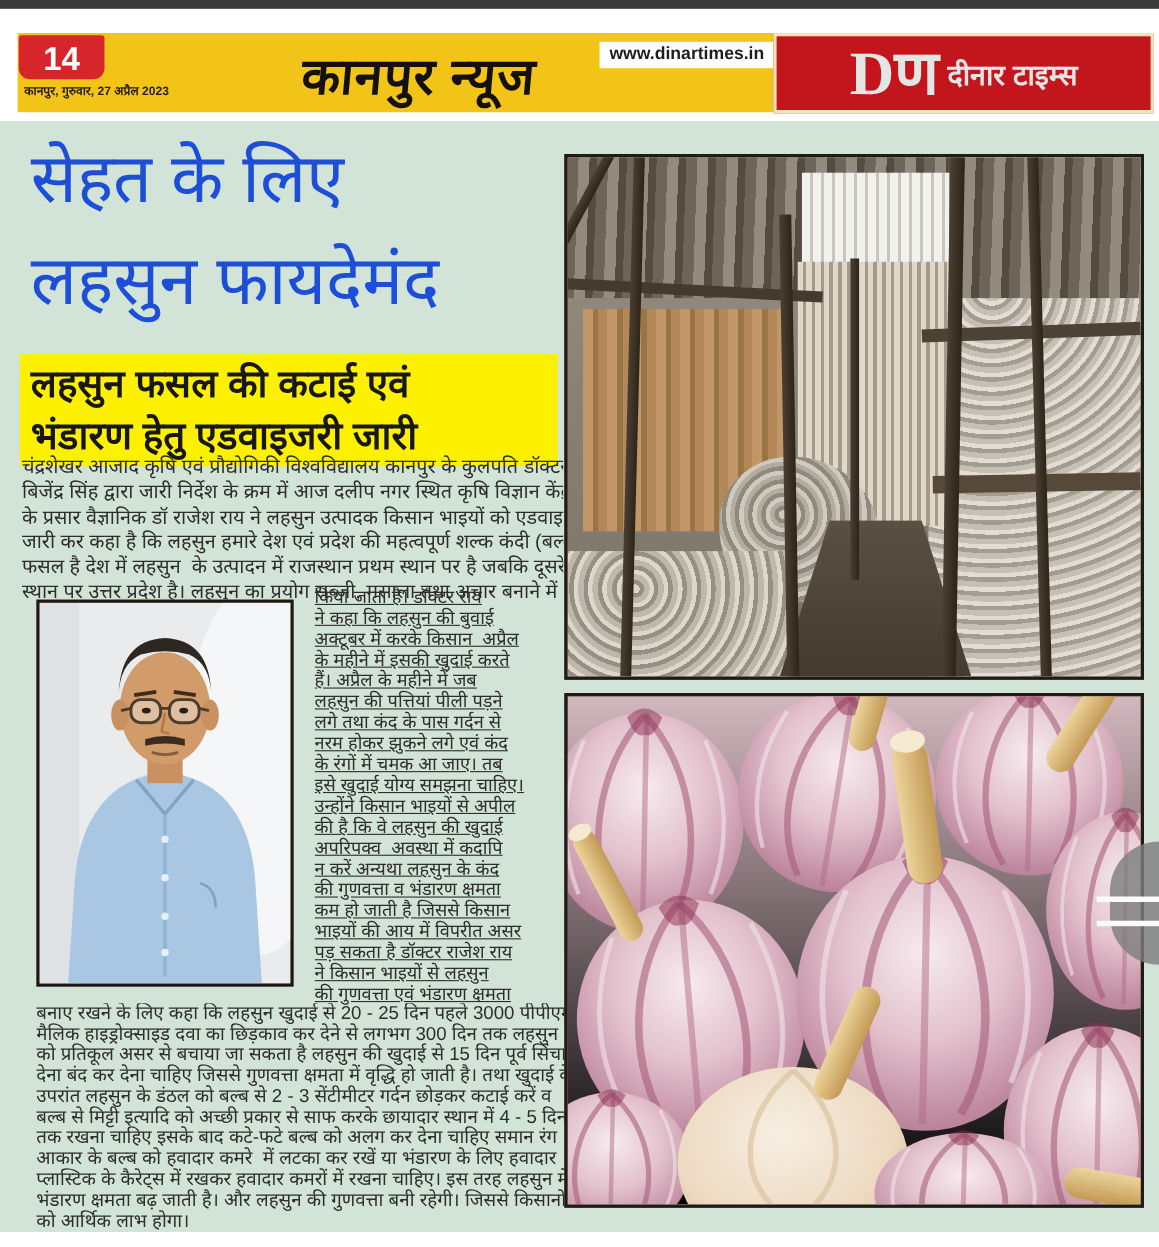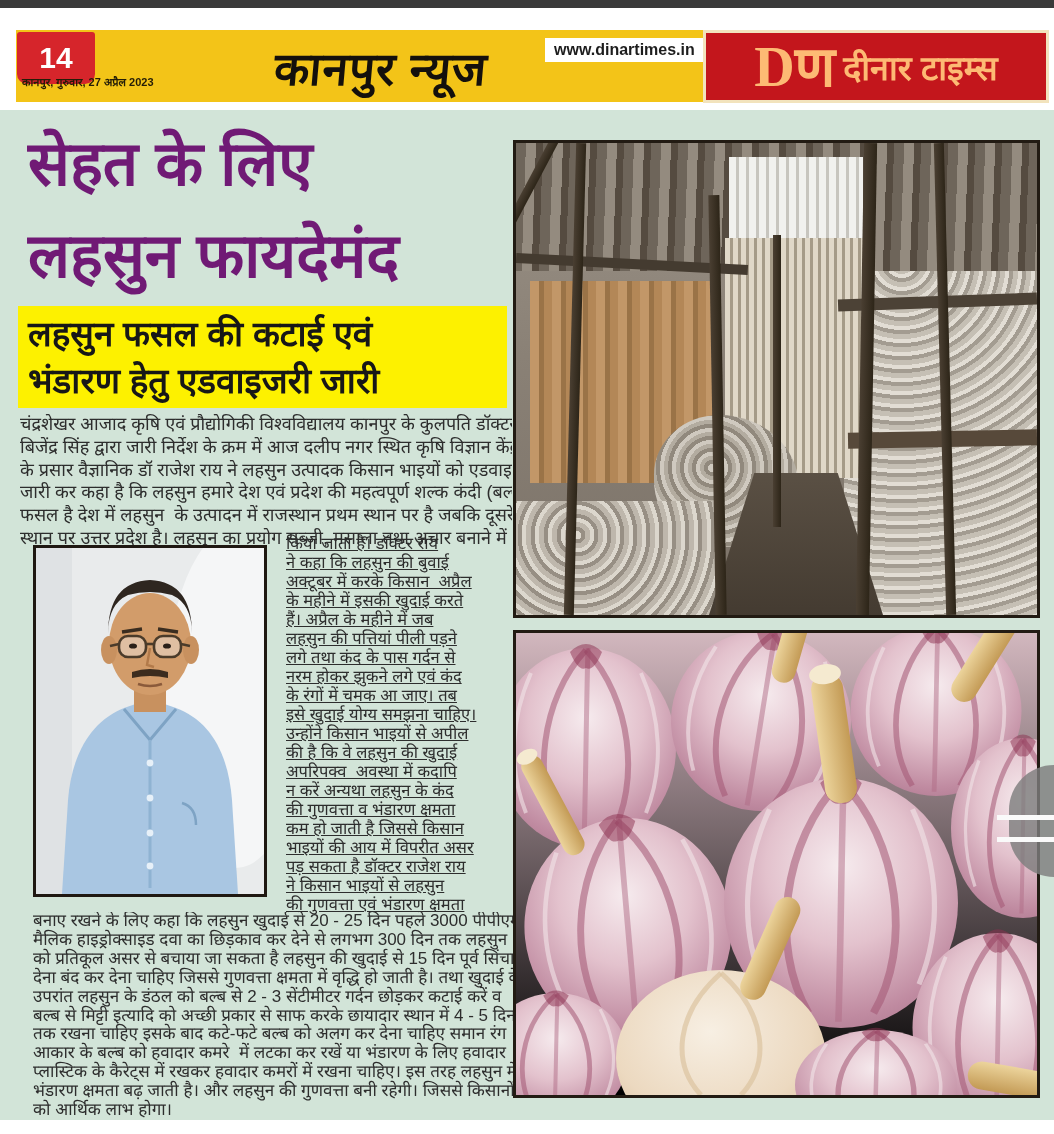--- a/index.html
+++ b/index.html
@@ -7,52 +7,52 @@
     width:1054px;height:1134px;position:relative;overflow:hidden;
     background:#ffffff;
     font-family:"Liberation Sans","DejaVu Sans",sans-serif;
   }
   .abs{position:absolute;}
   
   .top-bar{left:0;top:0;width:1054px;height:8px;background:#3a3a3a;}
   
   .banner{left:16px;top:30px;width:1023px;height:72px;background:#f3c418;}
   .page-box{
-    left:1px;top:2px;width:78px;height:52px;background:#d6252b;
+    left:1px;top:2px;width:78px;height:40px;background:#d6252b;
     border-radius:3px 3px 10px 10px;color:#fff;font-size:30px;font-weight:bold;
-    display:flex;align-items:center;justify-content:center;
+    display:flex;align-items:flex-end;justify-content:center;
   }
   .dateline{left:6px;top:44px;font-size:11px;font-weight:bold;color:#241d07;white-space:pre;}
   .masthead{
     left:170px;top:6px;width:390px;text-align:center;
     font-size:46px;font-weight:800;color:#14100c;transform:skewX(-5deg);
     letter-spacing:1px;white-space:pre;
   }
   .website{
     left:529px;top:8px;background:#ffffff;color:#1d1d1d;font-weight:bold;
     font-size:16px;padding:3px 9px;white-space:pre;
   }
   .logo{
     left:687px;top:0px;width:346px;height:73px;background:#c3161c;
     border:3px solid #f2e3bd;box-sizing:border-box;display:flex;
-    align-items:center;justify-content:center;color:#fdba74;
+    align-items:center;justify-content:center;color:#e5e5e5;
   }
   .logo-mono{
     font-family:"Liberation Serif","DejaVu Serif",serif;
     font-size:56px;font-weight:bold;line-height:60px;white-space:pre;
   }
-  .logo-name{font-size:34px;font-weight:bold;margin-left:8px;white-space:pre;}
+  .logo-name{font-size:26px;font-weight:bold;margin-left:8px;white-space:pre;}
   
   .content{left:0;top:110px;width:1054px;height:1010px;background:#d2e4d8;}
   .headline{
-    left:28px;top:8px;font-size:62px;line-height:92px;font-weight:bold;
-    color:#701a75;white-space:pre;
+    left:28px;top:8px;font-size:62px;line-height:92px;font-weight:normal;
+    color:#1d4ed8;white-space:pre;
   }
   .subhead{
-    left:18px;top:196px;width:489px;height:102px;background:#fdf100;
+    left:18px;top:212px;width:489px;height:102px;background:#fdf100;
     box-sizing:border-box;padding:4px 10px;
     font-size:35px;line-height:47px;font-weight:bold;color:#171717;white-space:pre;
   }
   .para{color:#2d2d2d;white-space:pre;overflow:hidden;}
   .para-intro{left:20px;top:303px;width:492px;height:140px;font-size:18px;line-height:22.8px;}
   .para-column{left:286px;top:424px;width:226px;height:384px;font-size:16.5px;line-height:19px;text-decoration:underline;}
   .para-closing{left:33px;top:802px;width:494px;height:214px;font-size:17px;line-height:18.9px;}
   
   .photo{border:3px solid #221b13;box-sizing:border-box;overflow:hidden;background:#8d857b;}
   .photo-shed{left:513px;top:30px;width:527px;height:478px;}

